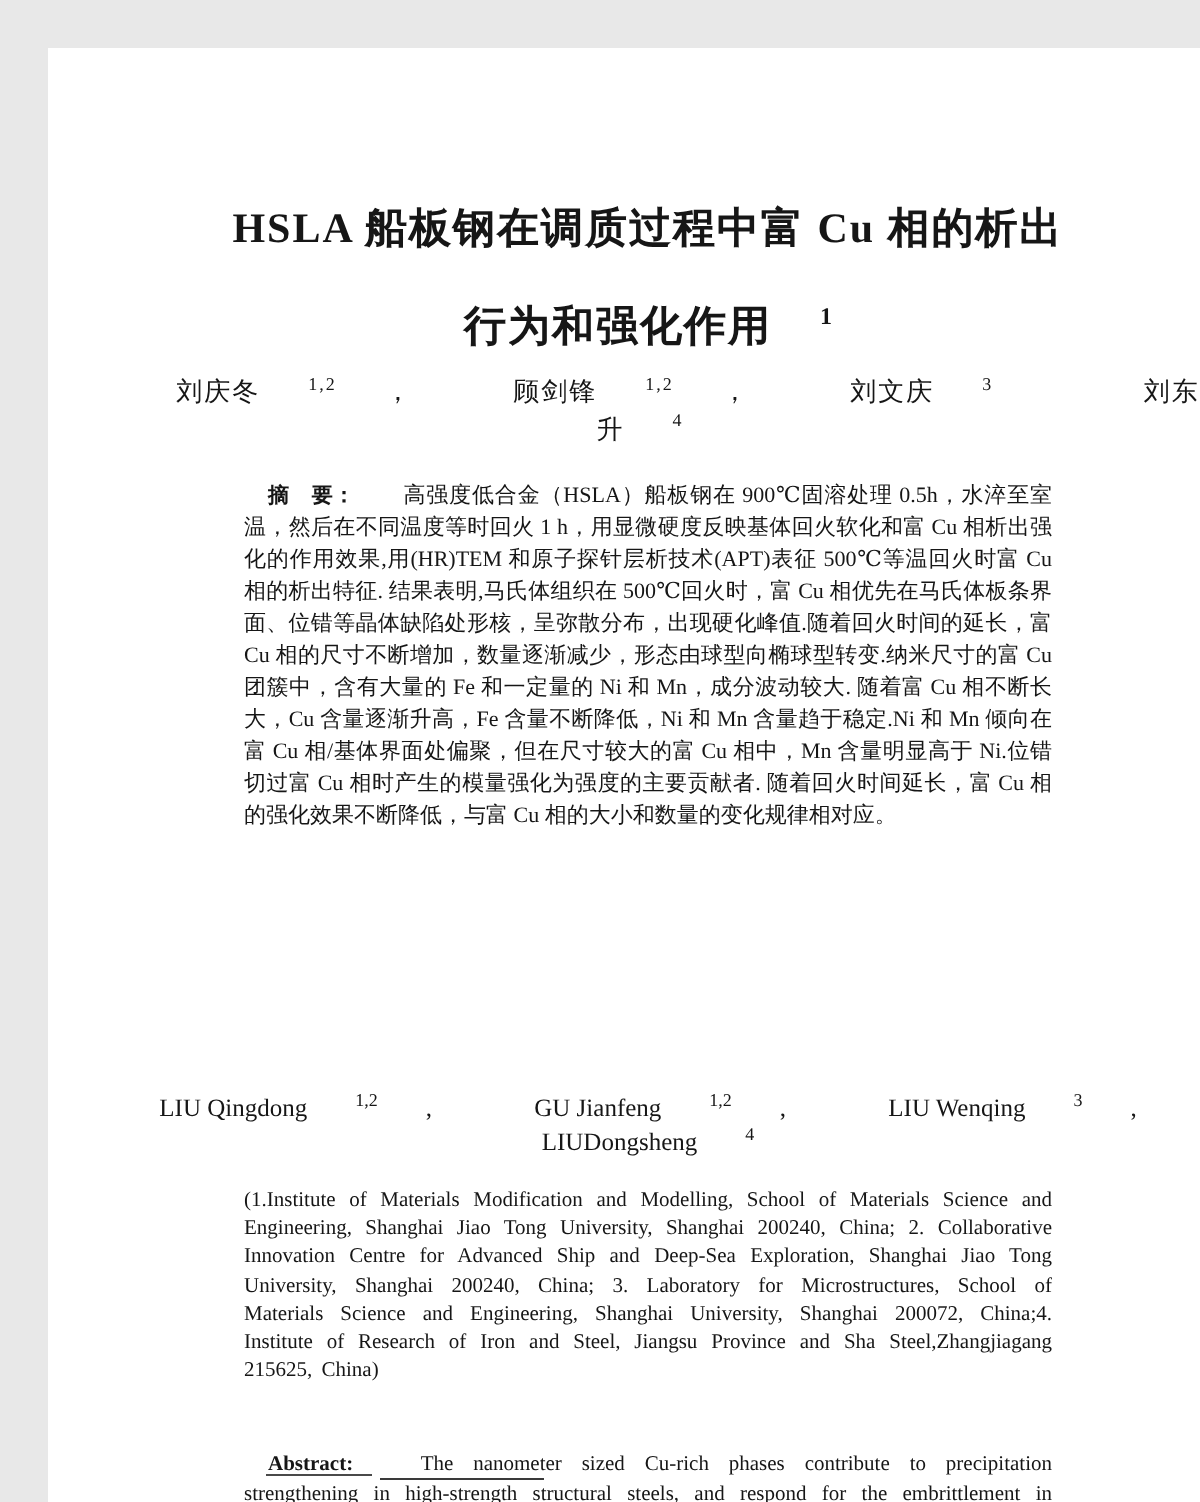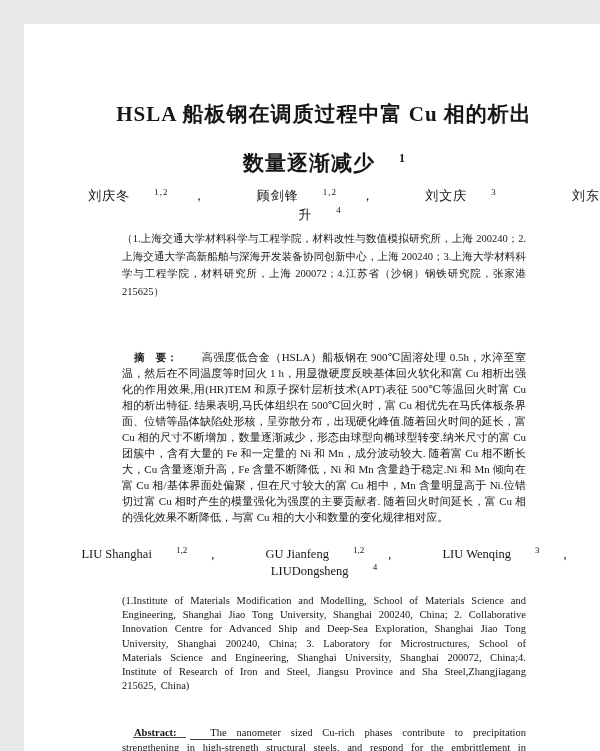--- a/index.html
+++ b/index.html
@@ -40,21 +40,21 @@
     position: absolute;
     top: 182px; left: 74px; width: 452px;
   }
   .affil-cn {
     font-size: 10.5px;
     line-height: 17.5px;
     text-align: justify;
     text-justify: inter-ideograph;
   }
   .abstract-cn {
-    margin-top: 25px;
+    margin-top: 10px;
     font-size: 11px;
     line-height: 16px;
     text-align: justify;
   }
   .abstract-cn .lbl, .keywords-cn .lbl {
     font-weight: bold;
     font-family: "Liberation Sans", "DejaVu Sans", sans-serif;
     font-size: 10.5px;
   }
   .keywords-cn {
@@ -126,31 +126,30 @@
     text-align: left;
     font-size: 11.5px;
     font-weight: bold;
   }
 </style>
 </head>
 <body>
 
 <div class="page">
 
-  <h1 class="title-cn"><span>HSLA 船板钢在调质过程中富 Cu 相的析出</span><br><span>数量逐渐减少</span><sup>1</sup></h1>
+  <h1 class="title-cn"><span>HSLA 船板钢在调质过程中富 Cu 相的析出</span><br><span>行为和强化作用</span><sup>1</sup></h1>
 
   <div class="authors-cn"><span><span>刘庆冬</span><sup>1,2</sup><span class="sep">， </span></span><span><span>顾剑锋</span><sup>1,2</sup><span class="sep">， </span></span><span><span>刘文庆</span><sup>3</sup><span class="sep"> </span></span><span><span>刘东升</span><sup>4</sup></span></div>
 
   <div class="cn-block">
-    <p class="affil-cn">（1.上海交通大学材料科学与工程学院，材料改性与数值模拟研究所，上海 200240；2.上海交通大学高新船舶与深海开发装备协同创新中心，上海 200240；3.上海大学材料科学与工程学院，材料研究所，上海 200072；4.江苏省（沙钢）钢铁研究院，张家港 215625）</p>
     <p class="abstract-cn"><span class="lbl">摘　要：</span><span>高强度低合金（HSLA）船板钢在 900℃固溶处理 0.5h，水淬至室温，然后在不同温度等时回火 1 h，用显微硬度反映基体回火软化和富 Cu 相析出强化的作用效果,用(HR)TEM 和原子探针层析技术(APT)表征 500℃等温回火时富 Cu 相的析出特征. 结果表明,马氏体组织在 500℃回火时，富 Cu 相优先在马氏体板条界面、位错等晶体缺陷处形核，呈弥散分布，出现硬化峰值.随着回火时间的延长，富 Cu 相的尺寸不断增加，数量逐渐减少，形态由球型向椭球型转变.纳米尺寸的富 Cu 团簇中，含有大量的 Fe 和一定量的 Ni 和 Mn，成分波动较大. 随着富 Cu 相不断长大，Cu 含量逐渐升高，Fe 含量不断降低，Ni 和 Mn 含量趋于稳定.Ni 和 Mn 倾向在富 Cu 相/基体界面处偏聚，但在尺寸较大的富 Cu 相中，Mn 含量明显高于 Ni.位错切过富 Cu 相时产生的模量强化为强度的主要贡献者. 随着回火时间延长，富 Cu 相的强化效果不断降低，与富 Cu 相的大小和数量的变化规律相对应。</span></p>
   </div>
 
 
-  <div class="authors-en"><span><span>LIU Shanghai</span><sup>1,2</sup><span>, </span></span><span><span>GU Jianfeng</span><sup>1,2</sup><span>, </span></span><span><span>LIU Wenqing</span><sup>3</sup><span>, </span></span><span><span>LIUDongsheng</span><sup>4</sup></span></div>
+  <div class="authors-en"><span><span>LIU Qingdong</span><sup>1,2</sup><span>, </span></span><span><span>GU Jianfeng</span><sup>1,2</sup><span>, </span></span><span><span>LIU Wenqing</span><sup>3</sup><span>, </span></span><span><span>LIUDongsheng</span><sup>4</sup></span></div>
 
   <div class="en-block">
     <p class="affil-en">(1.Institute of Materials Modification and Modelling, School of Materials Science and Engineering, Shanghai Jiao Tong University, Shanghai 200240, China; 2. Collaborative Innovation Centre for Advanced Ship and Deep-Sea Exploration, Shanghai Jiao Tong University, Shanghai 200240, China; 3. Laboratory for Microstructures, School of Materials Science and Engineering, Shanghai University, Shanghai 200072, China;4. Institute of Research of Iron and Steel, Jiangsu Province and Sha Steel,Zhangjiagang 215625, China)</p>
     <p class="abstract-en"><span class="lbl">Abstract:</span><span> The nanometer sized Cu-rich phases contribute to precipitation strengthening in high-strength structural steels, and respond for the embrittlement in reactor pressure vessel steels under long-term neutron irradiation. The nature of precipitation reactions of Cu-rich phases in ferritic steels is of significant scientific interest. A quench-tempered high-strength low-alloyed (HSLA) steel was used to study the precipitation behaviors of Cu-rich phases in initial martensitic matrix by (high-resolution) TEM and atom probe tomography (APT). The micro-hardness varies with the combined effect of the softening of matrix for tempering and the precipitation</span></p>
   </div>
 
   <div class="footnote-rules"><span class="seg1"></span><span class="seg2"></span></div>
 
   <div class="page-num">443</div>
 

